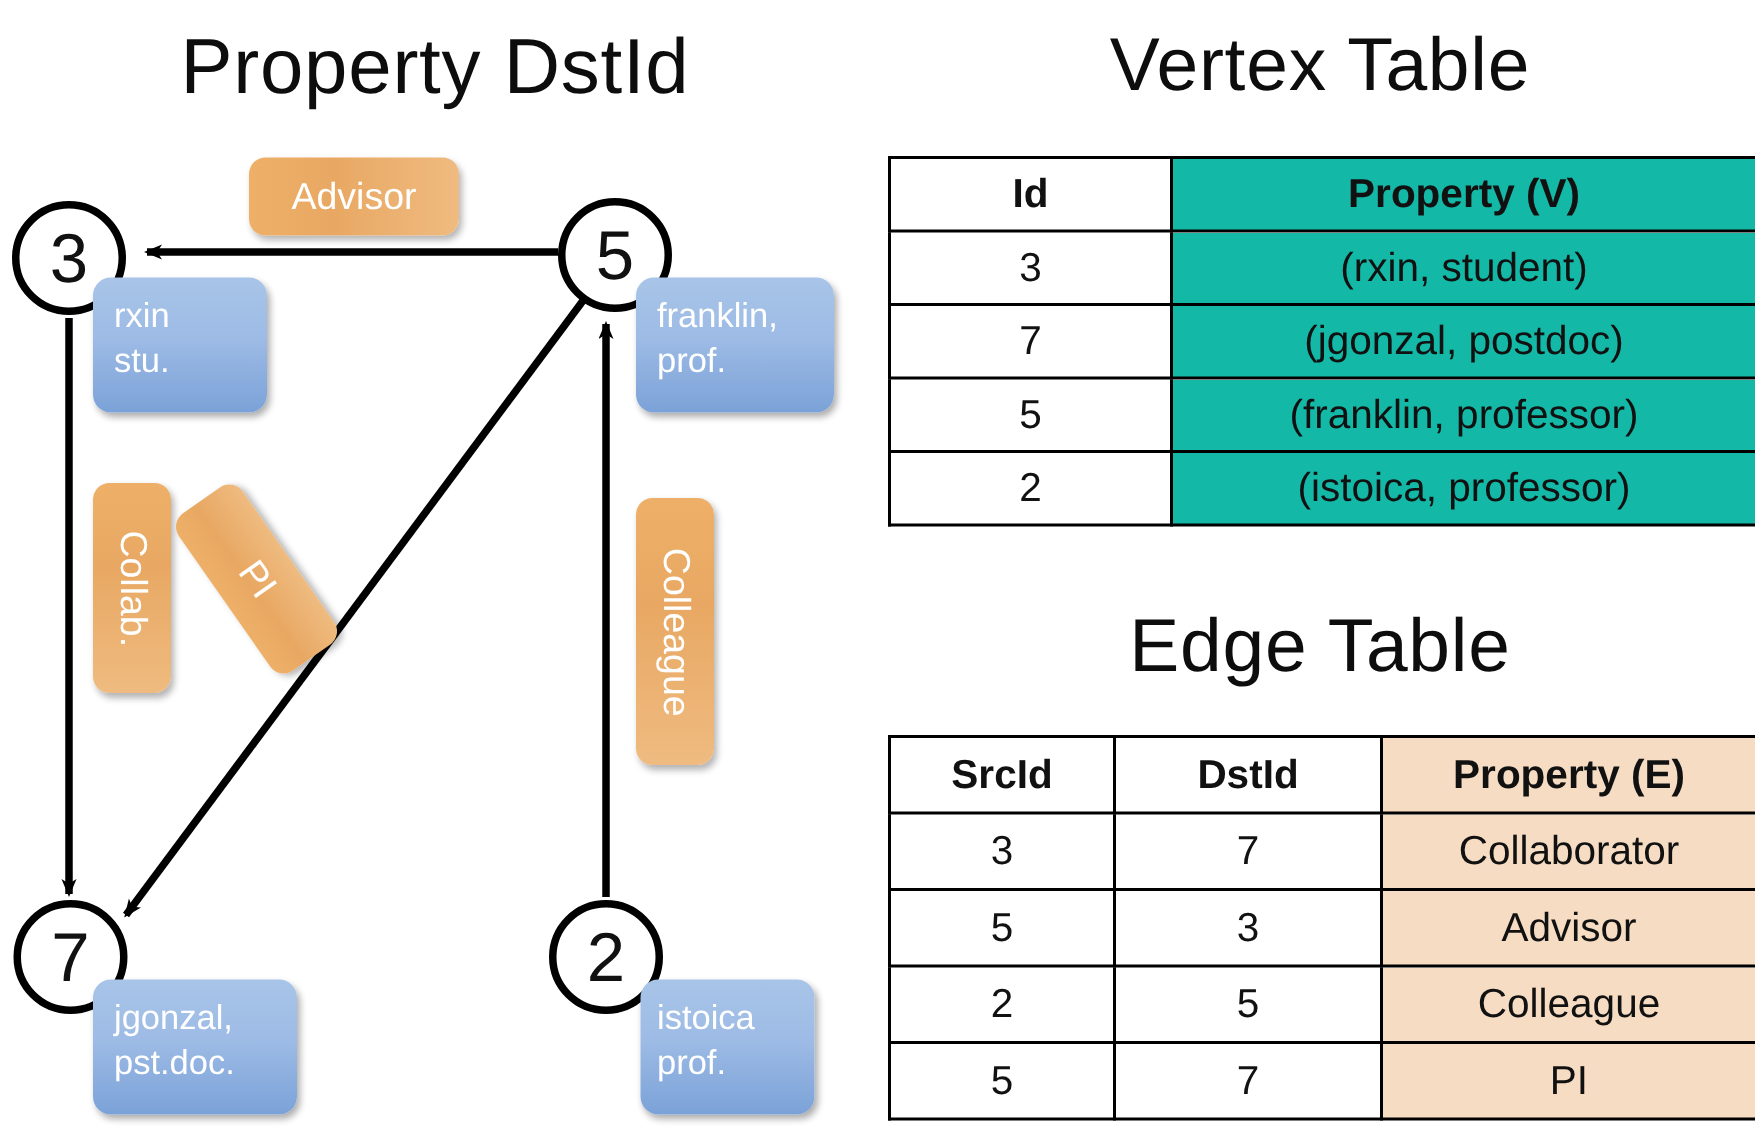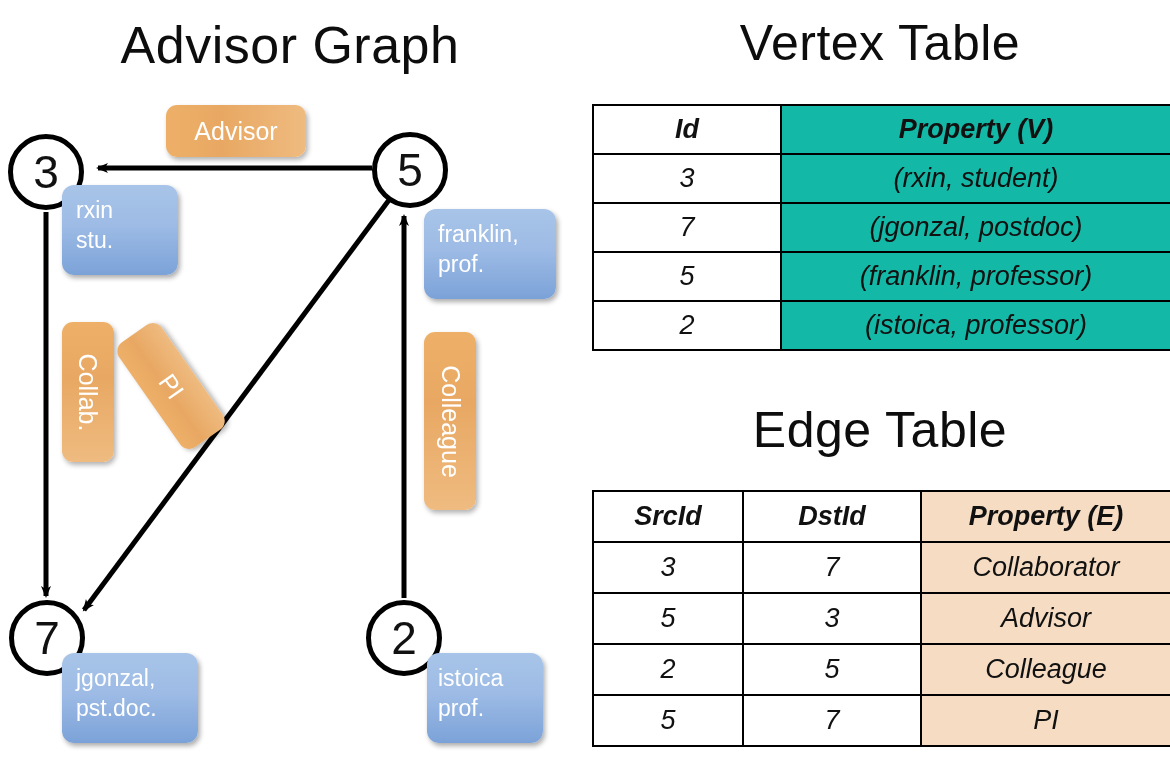--- a/index.html
+++ b/index.html
@@ -87,36 +87,35 @@
   }
   table.tbl td{
     border:2px solid #000;
     text-align:center;
     font-size:27px;
     color:#111;
     padding:0;
     height:47px;
     overflow:hidden;
     white-space:nowrap;
-    font-style:italic;
   }
   table.tbl td.hdr{font-weight:bold;}
   td.blue{background:#14b8a6;}
   td.peach{background:#f5dcc3;}
 
   #vertex-table{left:592px;top:104px;width:578px;}
   #edge-table{left:592px;top:490px;width:578px;}
   #edge-table td{height:49px;margin-top:44px;}
 </style>
 </head>
 <body>
 
 <div class="canvas">
 
-  <div class="title" id="title-graph">Advisor Graph</div>
+  <div class="title" id="title-graph">Property DstId</div>
   <div class="title" id="title-vertex">Vertex Table</div>
   <div class="title" id="title-edge">Edge Table</div>
 
   <svg id="graph-svg" viewBox="0 0 585 760">
     <defs>
       <marker id="ah" markerWidth="14" markerHeight="14" refX="10" refY="5" orient="auto" markerUnits="userSpaceOnUse">
         <path d="M0,0 L12,5 L0,10 L3.2,5 Z" fill="#000"></path>
       </marker>
     </defs>
 
@@ -132,21 +131,21 @@
   <div class="node" style="left:8px;top:134px;width:76px;height:76px;">3</div>
   <div class="node" style="left:372px;top:132px;width:76px;height:76px;">5</div>
   <div class="node" style="left:9px;top:600px;width:76px;height:76px;">7</div>
   <div class="node" style="left:366px;top:600px;width:76px;height:76px;">2</div>
 
   <div class="vbox" style="left:62px;top:185px;width:116px;height:90px;">
     <div>rxin</div>
     <div>stu.</div>
   </div>
 
-  <div class="vbox" style="left:424px;top:185px;width:132px;height:90px;margin-top:24px;">
+  <div class="vbox" style="left:424px;top:185px;width:132px;height:90px;">
     <div>franklin,</div>
     <div>prof.</div>
   </div>
 
   <div class="vbox" style="left:62px;top:653px;width:136px;height:90px;">
     <div>jgonzal,</div>
     <div>pst.doc.</div>
   </div>
 
   <div class="vbox" style="left:427px;top:653px;width:116px;height:90px;padding-left:11px;">

